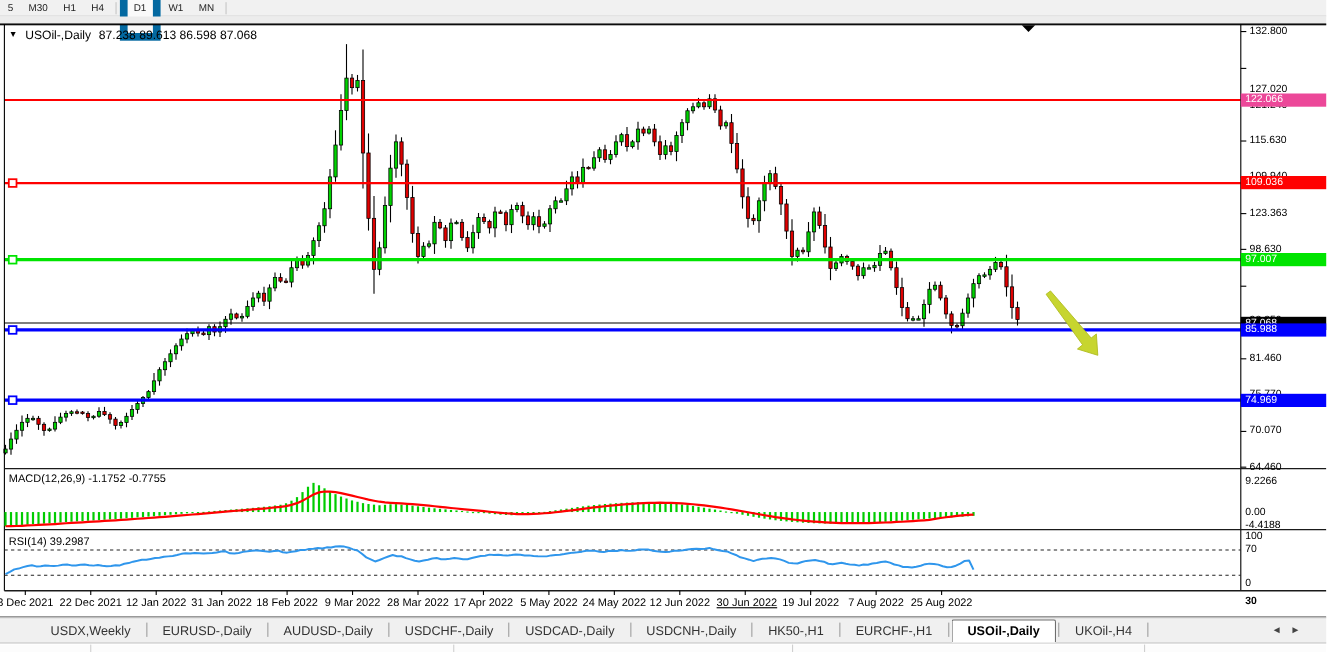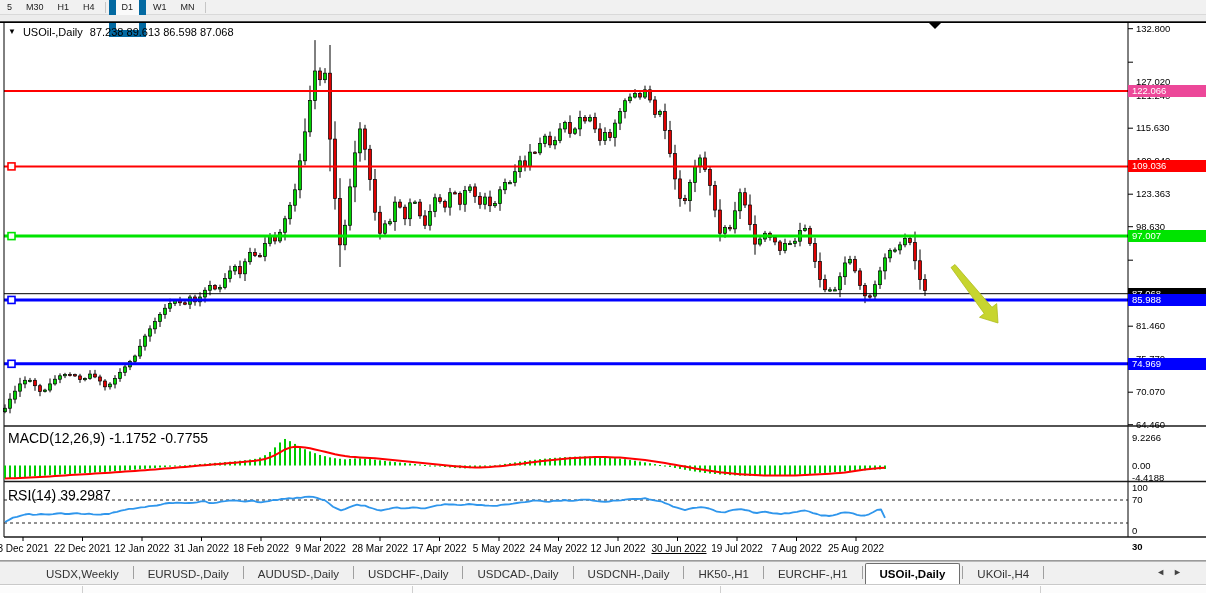--- a/index.html
+++ b/index.html
@@ -15,21 +15,21 @@
   .winband{position:absolute;left:0;top:15px;width:1206px;height:6px;background:#ececec;border-bottom:1px solid #8a8a8a;}
   .chartframe{position:absolute;left:0;top:22px;width:1206px;height:1px;background:#000;}
   .chart-title{position:absolute;left:8px;top:26px;font-size:11px;color:#000;display:flex;gap:7px;align-items:center;}
   .chart-title .tri{font-size:8px;line-height:10px;}
   svg{position:absolute;left:0;top:0;}
   
   .ptick{position:absolute;left:1136px;width:70px;font-size:9.5px;color:#000;line-height:10px;}
   .linelabel{position:absolute;left:1128px;width:78px;height:12px;font-size:9.5px;color:#fff;
              line-height:12px;padding-left:4px;box-sizing:border-box;}
   .indtick{position:absolute;left:1132px;width:74px;font-size:9.5px;color:#000;line-height:10px;}
-  .indlabel{position:absolute;font-size:14px;color:#000;}
+  .indlabel{position:absolute;font-size:10px;color:#000;}
   .datelabel{position:absolute;top:543px;width:80px;text-align:center;font-size:10px;color:#000;}
   
   .tabbar{position:absolute;left:0;top:561px;width:1206px;height:24px;background:#f0f0f0;
           border-top:1px solid #b9b9b9;border-bottom:1px solid #c9c9c9;display:flex;align-items:flex-end;
           font-size:11.5px;color:#333;padding-left:34px;box-sizing:border-box;}
   .tab{padding:4px 12px 4px 12px;cursor:default;white-space:nowrap;}
   .tab.active{background:#fff;border:1px solid #6e6e6e;border-bottom:none;font-weight:bold;color:#000;
               padding:4px 14px;border-radius:2px 2px 0 0;}
   .tabsep{width:1px;height:13px;background:#9f9f9f;margin:0 2px 5px 2px;}
   .tabscroll{position:absolute;right:16px;top:567px;font-size:9px;color:#444;letter-spacing:8px;}

